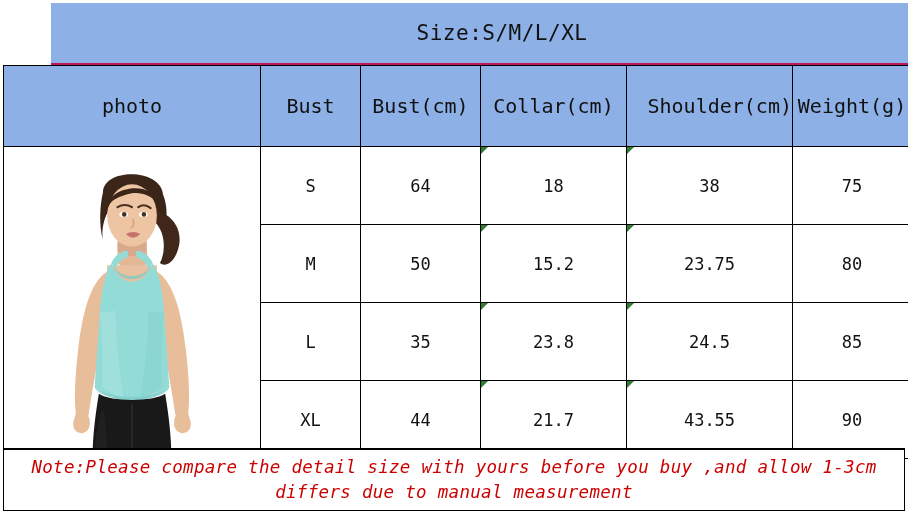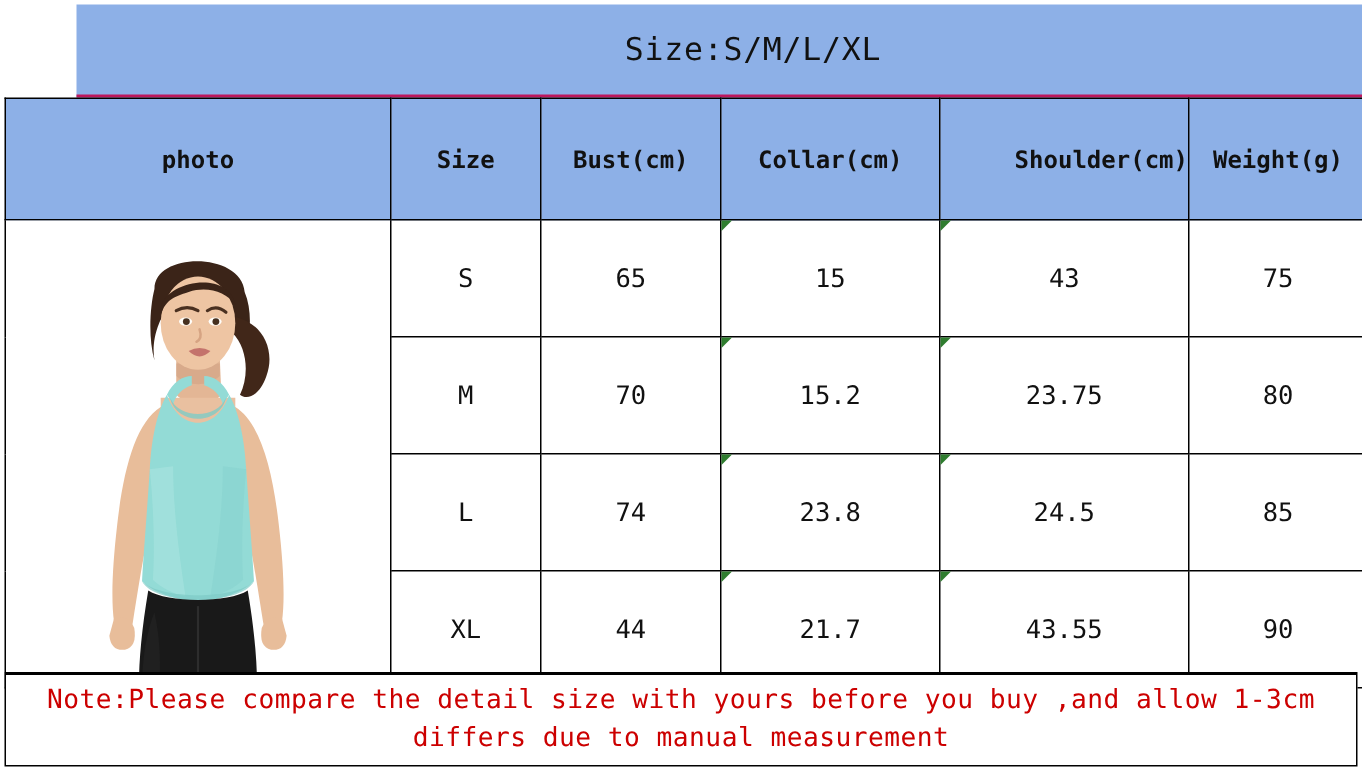--- a/index.html
+++ b/index.html
@@ -59,22 +59,22 @@
     text-align: center;
     vertical-align: middle;
     font-family: "DejaVu Sans Mono", "Liberation Mono", monospace;
     color: #111111;
     padding: 0;
   }
 
   thead th {
     background: #8db0e7;
     height: 80px;
-    font-weight: bold;
-    font-size: 16px;
+    font-weight: normal;
+    font-size: 20px;
     letter-spacing: 0px;
   }
   thead th.col-photo   { width: 256px; }
   thead th.col-size    { width: 99px; }
   thead th.col-bust    { width: 119px; text-align: center; }
   thead th.col-collar  { width: 145px; text-align: center; }
   thead th.col-shoulder{ width: 165px; text-align: right; }
   thead th.col-weight  { width: 118px; }
 
   tbody td {
@@ -114,20 +114,21 @@
     width: 902px;
     height: 63px;
     box-sizing: border-box;
     border: 1px solid #000000;
     border-top: 2px solid #000000;
     background: #ffffff;
     display: flex;
     align-items: center;
     justify-content: center;
     text-align: center;
+    font-style: italic;
   }
   .note-text {
     color: #cc0000;
     font-size: 17.5px;
     line-height: 1.45;
     letter-spacing: 0.3px;
     padding: 0 6px;
     font-family: "DejaVu Sans Mono", "Liberation Mono", monospace;
   }
 
@@ -153,21 +154,21 @@
 <div class="chart-frame">
 
   <div class="title-band">
     <div class="title-text">Size:S/M/L/XL</div>
   </div>
 
   <table class="size-table">
     <thead>
       <tr>
         <th class="col-photo">photo</th>
-        <th class="col-size">Size</th>
+        <th class="col-size">Bust</th>
         <th class="col-bust">Bust(cm)</th>
         <th class="col-collar">Collar(cm)</th>
         <th class="col-shoulder">Shoulder(cm)</th>
         <th class="col-weight">Weight(g)</th>
       </tr>
     </thead>
     <tbody>
 
       <tr>
         <td class="photo-cell" rowspan="4">
@@ -226,37 +227,37 @@
 
               <path d="M92 232 C104 244 152 244 164 232 C156 248 100 248 92 232 Z" fill="#7ecac6" opacity="0.7"></path>
 
               <path d="M96 238 C108 246 148 246 160 238 C164 262 166 282 166 300 L90 300 C90 282 92 262 96 238 Z" fill="#191919"></path>
               <path d="M128 248 L128 300" stroke="#2d2d2d" stroke-width="1.4"></path>
               <path d="M100 252 C104 270 104 288 103 300 L92 300 C92 282 95 264 100 252 Z" fill="#222222" opacity="0.8"></path>
             </svg>
           </div>
         </td>
         <td>S</td>
-        <td>65</td>
-        <td class="marked">15</td>
-        <td class="marked">43</td>
+        <td>64</td>
+        <td class="marked">18</td>
+        <td class="marked">38</td>
         <td>75</td>
       </tr>
 
       <tr>
         <td>M</td>
-        <td>70</td>
+        <td>50</td>
         <td class="marked">15.2</td>
         <td class="marked">23.75</td>
         <td>80</td>
       </tr>
 
       <tr>
         <td>L</td>
-        <td>74</td>
+        <td>35</td>
         <td class="marked">23.8</td>
         <td class="marked">24.5</td>
         <td>85</td>
       </tr>
 
       <tr>
         <td>XL</td>
         <td>44</td>
         <td class="marked">21.7</td>
         <td class="marked">43.55</td>

